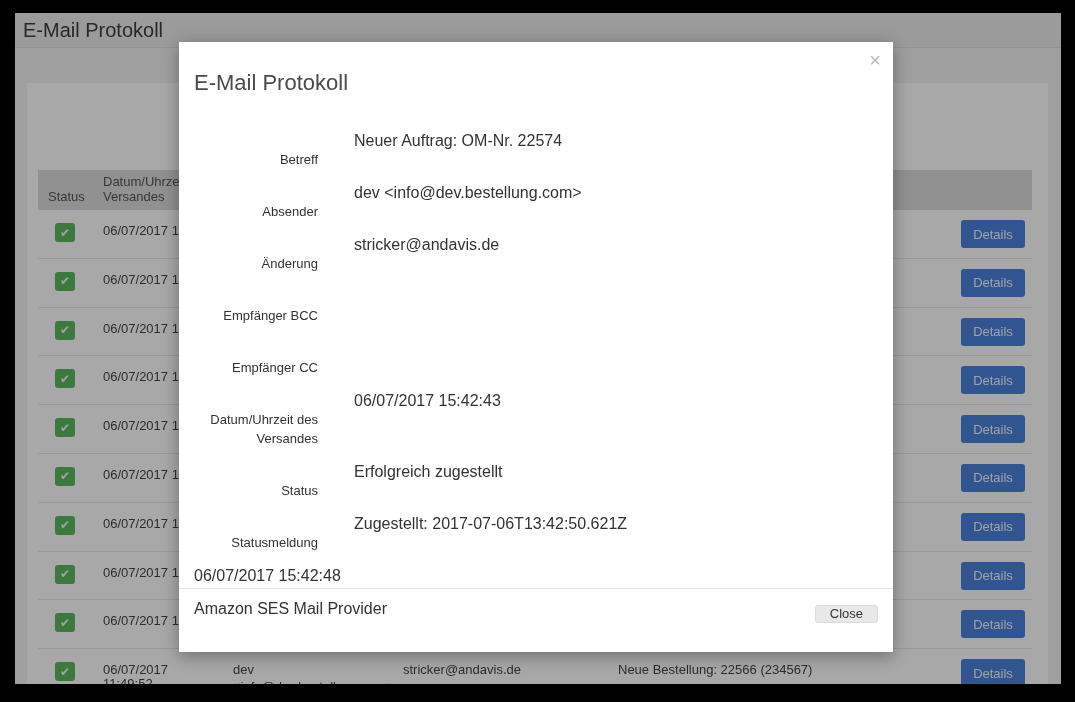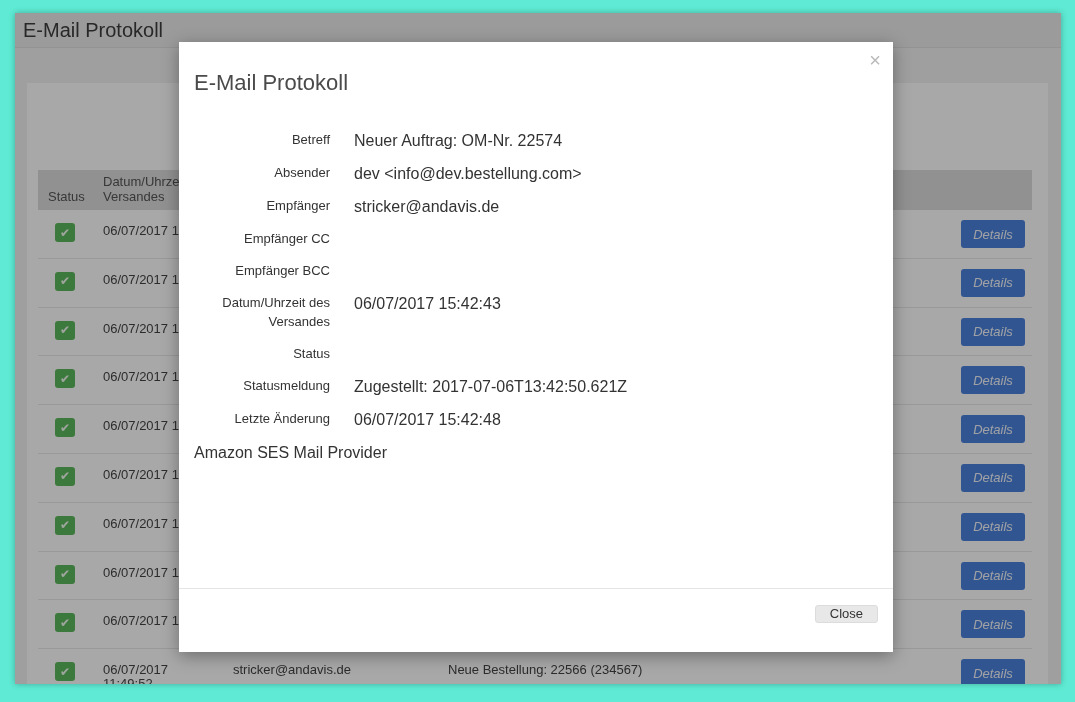--- a/index.html
+++ b/index.html
@@ -1,18 +1,18 @@
 <!DOCTYPE html>
 <html style="--details-blue: #4b82dd; --success-green: #5cb85c; --backdrop: rgba(0,0,0,0.34);"><head>
 <meta charset="utf-8">
 <style>
   * { margin:0; padding:0; box-sizing:border-box; }
   html,body { width:1075px; height:702px; background:#ffffff; overflow:hidden;
               font-family:"Liberation Sans","DejaVu Sans",sans-serif; }
-  .frame { position:relative; width:1075px; height:702px; background:#5eead4; }
+  .frame { position:relative; width:1075px; height:702px; background:#000000; }
 
   
   .viewport { position:absolute; left:15px; top:13px; width:1046px; height:671px;
               background:#f2f2f2; overflow:hidden; box-shadow:0 0 6px rgba(0,0,0,.28); }
   .titlebar { height:35px; background:#ececec; border-bottom:1px solid #e0e0e0; }
   .page-title { padding:6px 0 0 8px; font-size:20px; color:#3d3d3d; font-weight:400; }
   .content-card { position:absolute; left:12px; top:70px; width:1021px; height:700px;
                   background:#ffffff; }
   .table { position:absolute; left:11px; top:87px; width:994px; }
   .thead { display:flex; height:40px; background:#dcdcdc; color:#555; font-size:13px; }
@@ -27,34 +27,34 @@
   .col-betreff    { width:340px; flex:none; }
   .col-details    { flex:1; display:flex; justify-content:flex-end; padding:10px 7px 0 0; }
   .th.col-status  { padding-left:10px; }
   .td.col-status  { padding-top:13px; padding-left:17px; }
   .check { display:inline-flex; width:20px; height:19px; border-radius:3px;
            background:var(--success-green,#5cb85c); color:rgba(255,255,255,.92);
            font-size:12px; align-items:center; justify-content:center; }
   .absender-l2 { margin-top:3px; }
   .btn-details { width:64px; height:28px; border:none; border-radius:3px;
                  background:var(--details-blue,#4b82dd); color:#f2f5fa; font-size:13px;
-                 font-family:inherit; cursor:pointer;font-style:italic; }
+                 font-family:inherit; cursor:pointer; }
   .backdrop { position:absolute; left:0; top:0; right:0; bottom:0;
               background:var(--backdrop,rgba(0,0,0,0.34)); }
 
   
   .modal { position:absolute; left:179px; top:42px; width:714px; height:610px;
            background:#ffffff; box-shadow:0 4px 16px rgba(0,0,0,.35); }
   .modal-close { position:absolute; top:8px; right:12px; font-size:20px; line-height:20px;
                  color:#b9b9b9; cursor:pointer; }
   .modal-title { padding:28px 15px 0 15px; font-size:22px; font-weight:300; color:#4a4a4a; }
   .modal-body { padding:34px 15px 0 15px; }
   .field { display:flex; margin-bottom:13px; min-height:18px; }
-  .flabel { width:160px; flex:none; text-align:right; padding-right:24px;
-            font-size:13px; line-height:19px; color:#333; }
+  .flabel { width:160px; flex:none; text-align:right; padding-right:36px;
+            font-size:13px; line-height:19px; color:#333;margin-top:20px; }
   .fvalue { flex:1; font-size:16px; line-height:19px; padding-top:1px; color:#333;
             word-break:break-all; }
   .modal-footer { position:absolute; left:0; right:0; bottom:0; height:64px;
                   border-top:1px solid #e5e5e5; text-align:right; padding:15px; }
   .btn-close { height:18px; padding:0 14px; background:#e8e8e8; border:1px solid #dcdcdc;
                border-radius:3px; font-size:13px; color:#333; font-family:inherit;
                cursor:pointer; }
 </style>
 </head>
 <body>
@@ -219,20 +219,24 @@
     <div class="td col-details">
       <button class="btn-details">Details</button>
     </div>
   </div>
 
   <div class="tr">
     <div class="td col-status">
       <span class="check">✔</span>
     </div>
     <div class="td col-datum">06/07/2017 11:49:52</div>
+    <div class="td col-absender">
+      <div>dev</div>
+      <div class="absender-l2">&lt;info@dev.bestellung.com&gt;</div>
+    </div>
     <div class="td col-empfaenger">stricker@andavis.de</div>
     <div class="td col-betreff">Neue Bestellung: 22566 (234567)</div>
     <div class="td col-details">
       <button class="btn-details">Details</button>
     </div>
   </div>
 </div>
       </div>
     </div>
 
@@ -247,50 +251,50 @@
     <div class="flabel">Betreff</div>
     <div class="fvalue">Neuer Auftrag: OM-Nr. 22574</div>
   </div>
 
   <div class="field">
     <div class="flabel">Absender</div>
     <div class="fvalue">dev &lt;info@dev.bestellung.com&gt;</div>
   </div>
 
   <div class="field">
-    <div class="flabel">Empfänger</div>
+    <div class="flabel">Änderung</div>
     <div class="fvalue">stricker@andavis.de</div>
+  </div>
+
+  <div class="field">
+    <div class="flabel">Empfänger BCC</div>
+    <div class="fvalue"></div>
   </div>
 
   <div class="field">
     <div class="flabel">Empfänger CC</div>
     <div class="fvalue"></div>
   </div>
 
   <div class="field">
-    <div class="flabel">Empfänger BCC</div>
-    <div class="fvalue"></div>
-  </div>
-
-  <div class="field">
     <div class="flabel">Datum/Uhrzeit des Versandes</div>
     <div class="fvalue">06/07/2017 15:42:43</div>
   </div>
 
   <div class="field">
     <div class="flabel">Status</div>
+    <div class="fvalue">Erfolgreich zugestellt</div>
   </div>
 
   <div class="field">
     <div class="flabel">Statusmeldung</div>
     <div class="fvalue">Zugestellt: 2017-07-06T13:42:50.621Z</div>
   </div>
 
   <div class="field">
-    <div class="flabel">Letzte Änderung</div>
     <div class="fvalue">06/07/2017 15:42:48</div>
   </div>
 
 
   <div class="field">
     <div class="fvalue">Amazon SES Mail Provider</div>
   </div>
 </div>
     <div class="modal-footer">
       <button class="btn-close">Close</button>

